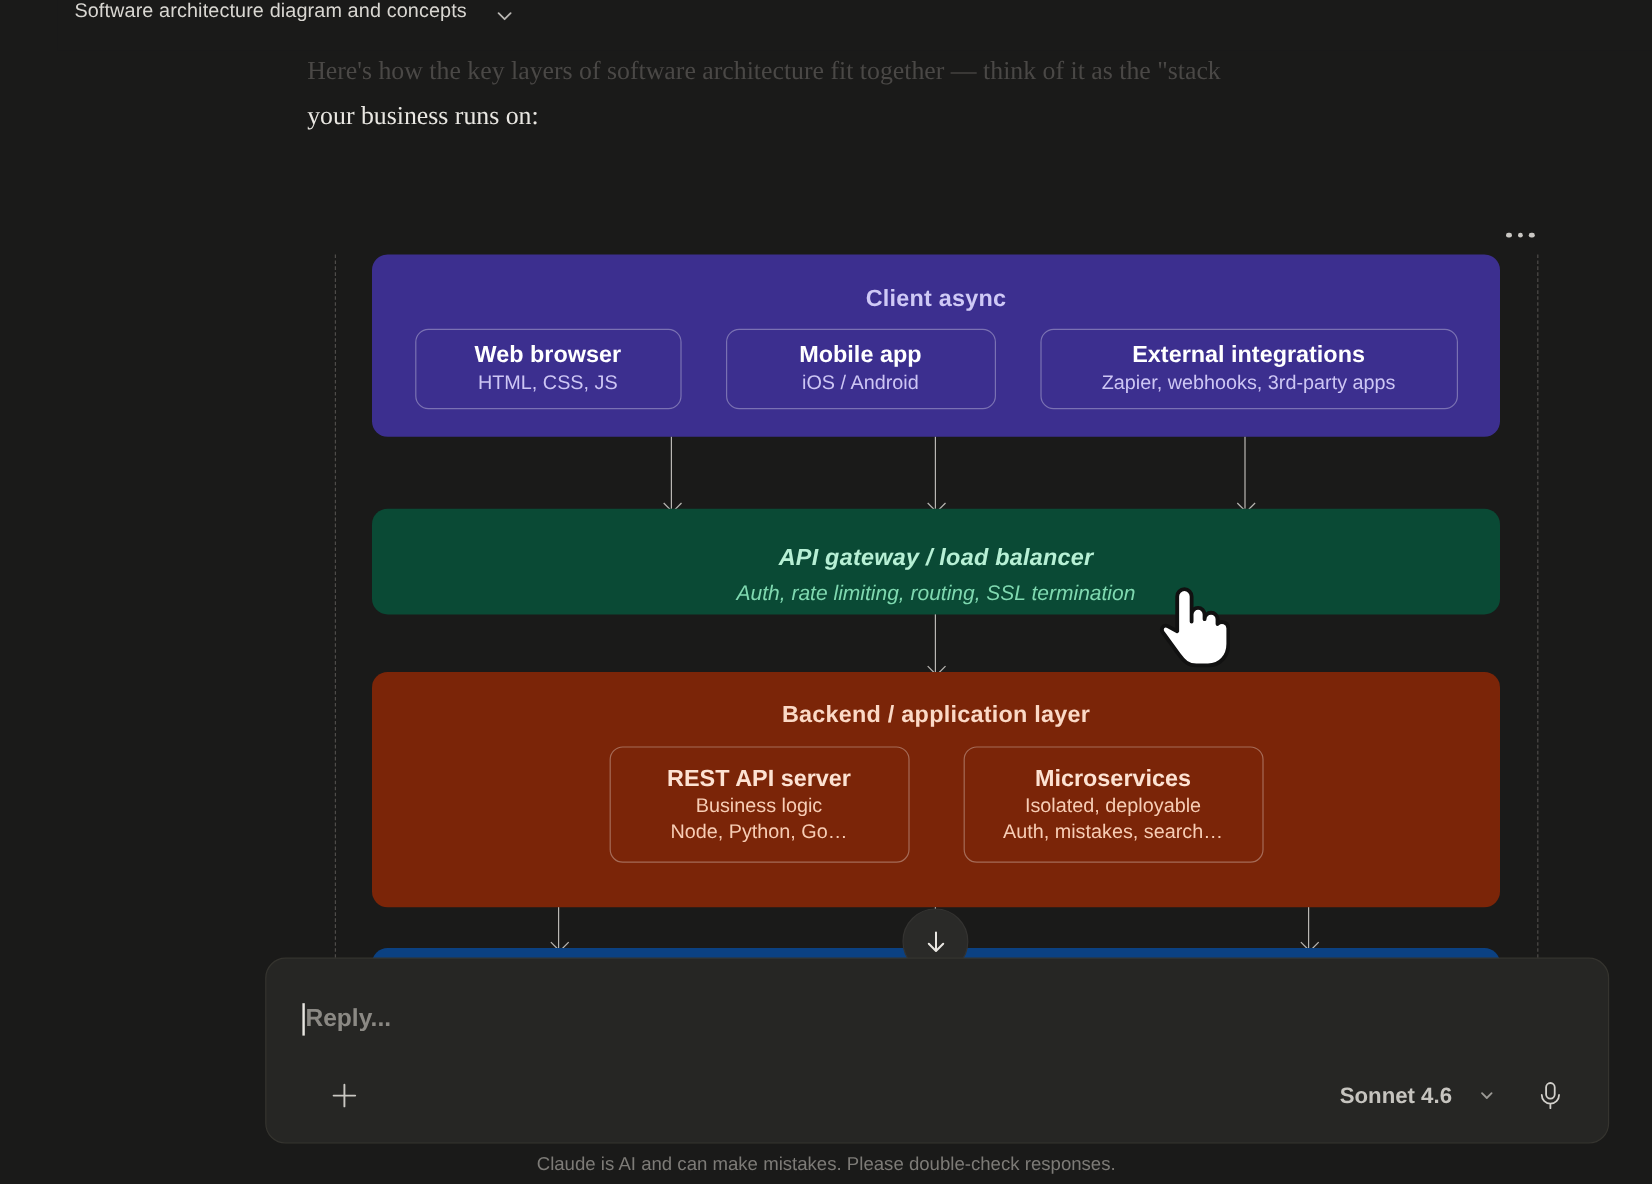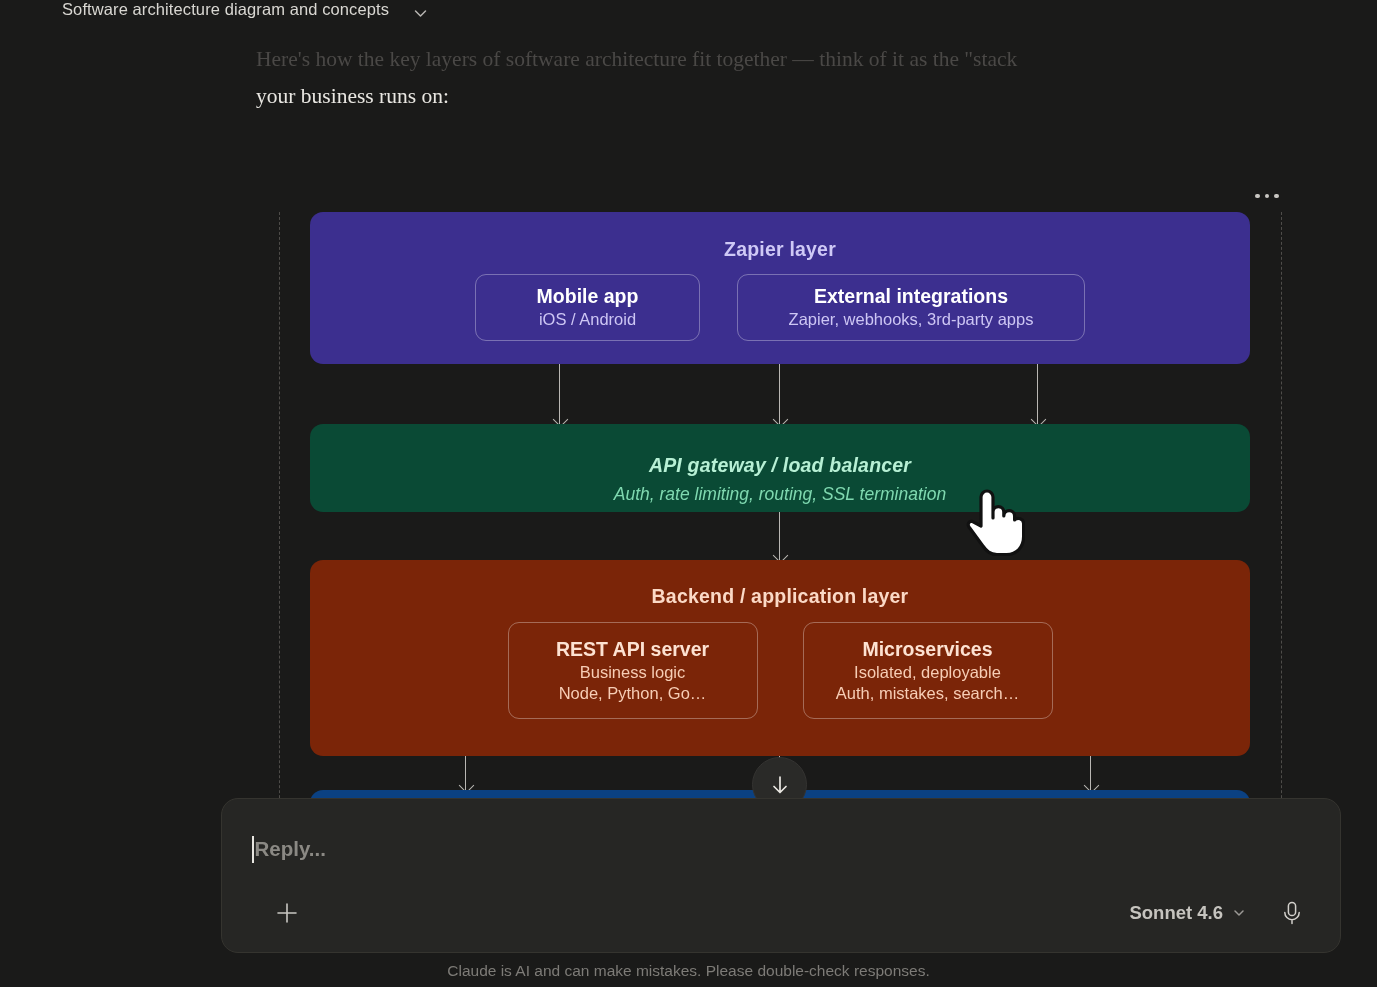--- a/index.html
+++ b/index.html
@@ -129,21 +129,21 @@
   .composer-bar {
     position: absolute; left: 0; right: 0; bottom: 0; height: 78px;
     display: flex; align-items: center; padding: 0 30px;
   }
   .plus-btn {
     width: 34px; height: 34px; display: flex; align-items: center; justify-content: center;
     cursor: pointer; margin-left: 18px;
   }
   .spacer { flex: 1; }
   .model-btn {
-    display: flex; align-items: center; gap: 9px; cursor: pointer;
+    display: flex; align-items: center; gap: 22px; cursor: pointer;
     color: #c6c4bf; font-size: 18.5px; padding: 4px 6px;
   }
   .mic-btn {
     width: 36px; height: 36px; margin-left: 22px; display: flex;
     align-items: center; justify-content: center; cursor: pointer;
   }
 
   .footer {
     position: absolute; left: 0; top: 962px; width: 1377px;
     text-align: center; color: #7d7b77; font-size: 15.5px;
@@ -176,22 +176,26 @@
 
       <div class="dots-btn">
         <i></i>
           <i></i>
           <i></i>
       </div>
 
       <div class="canvas">
 
         <div class="layer" id="layer-client">
-          <div class="layer-title">Zapier layer</div>
+          <div class="layer-title">Client async</div>
           <div class="boxrow">
+            <div class="sub w1">
+              <div class="sub-title">Web browser</div>
+              <div class="sub-desc">HTML, CSS, JS</div>
+            </div>
             <div class="sub w2">
               <div class="sub-title">Mobile app</div>
               <div class="sub-desc">iOS / Android</div>
             </div>
             <div class="sub w3">
               <div class="sub-title">External integrations</div>
               <div class="sub-desc">Zapier, webhooks, 3rd-party apps</div>
             </div>
           </div>
         </div>

